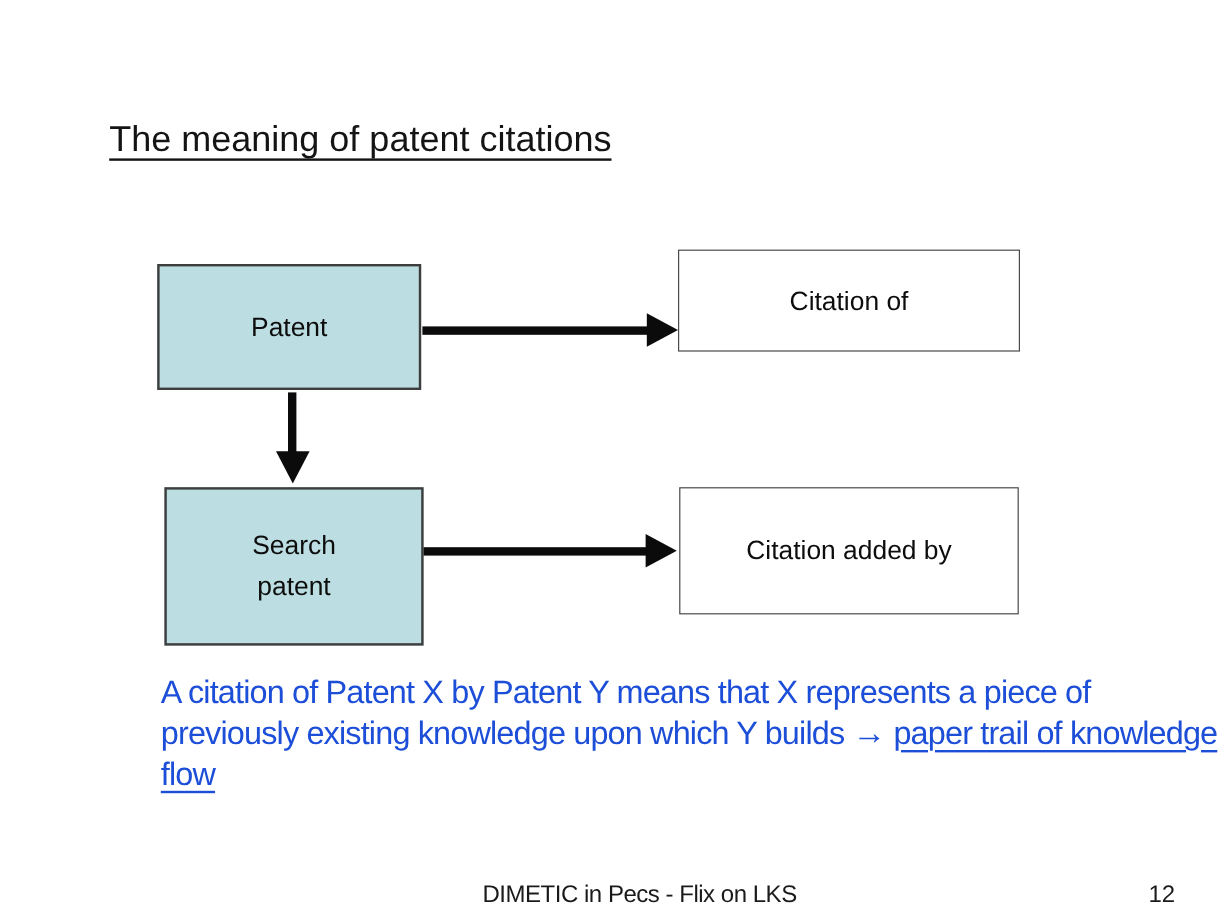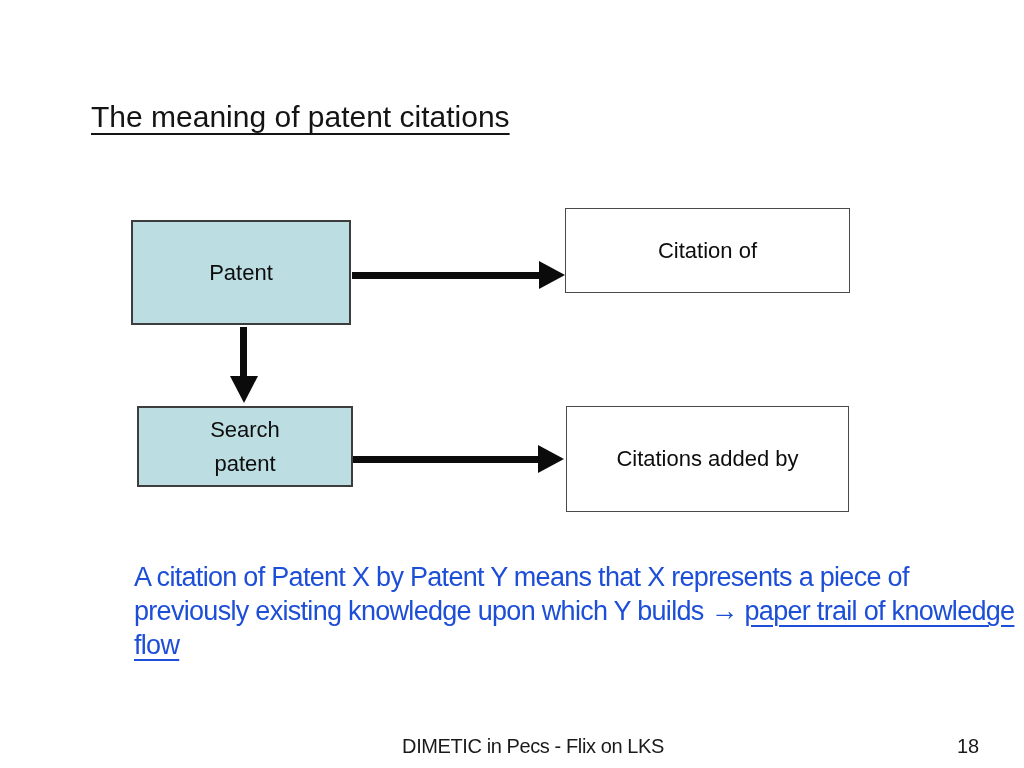--- a/index.html
+++ b/index.html
@@ -44,21 +44,21 @@
   .dbox.blue {
     background: #bcdde1;
     border: 2px solid #3d3d3d;
   }
   .dbox.white {
     background: #ffffff;
     border: 1px solid #4a4a4a;
   }
   .box-patent      { left: 118px; top: 220px; width: 220px; height: 105px; }
   .box-citation    { left: 552px; top: 208px; width: 285px; height: 85px; }
-  .box-search      { left: 124px; top: 406px; width: 216px; height: 81px; }
+  .box-search      { left: 124px; top: 406px; width: 216px; height: 132px; }
   .box-examiner    { left: 553px; top: 406px; width: 283px; height: 106px; }
 
   .arrow-shaft-h {
     position: absolute;
     height: 7px;
     background: #0b0b0b;
   }
   .arrow-shaft-v {
     position: absolute;
     width: 7px;
@@ -137,21 +137,21 @@
   <div class="dbox white box-citation">
     <div>Citation of</div>
   </div>
 
   <div class="dbox blue box-search">
     <div>Search</div>
     <div>patent</div>
   </div>
 
   <div class="dbox white box-examiner">
-    <div>Citations added by</div>
+    <div>Citation added by</div>
   </div>
 
   <div>
     <div class="arrow-shaft-h shaft-1"></div>
     <div class="arrow-head-right head-1"></div>
   </div>
 
   <div>
     <div class="arrow-shaft-v shaft-2"></div>
     <div class="arrow-head-down head-2"></div>
@@ -159,15 +159,15 @@
 
   <div>
     <div class="arrow-shaft-h shaft-3"></div>
     <div class="arrow-head-right head-3"></div>
   </div>
 
   <div class="body-paragraph"><span>A citation of Patent X by Patent Y means that X represents a piece of previously existing knowledge upon which Y builds </span><span class="body-arrow-glyph">→</span><span> </span><span class="body-underlined">paper trail of knowledge flow</span></div>
 
   <div class="footer-text">DIMETIC in Pecs - Flix on LKS</div>
 
-  <div class="page-number">18</div>
+  <div class="page-number">12</div>
 
 </div>
 
 </body></html>

